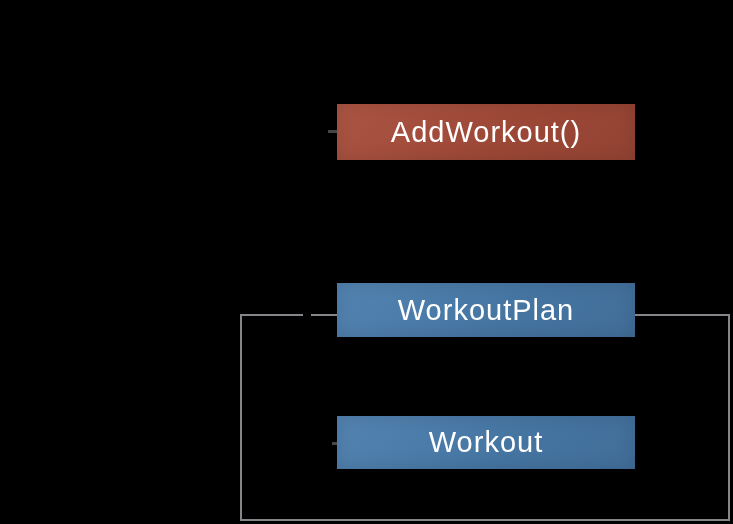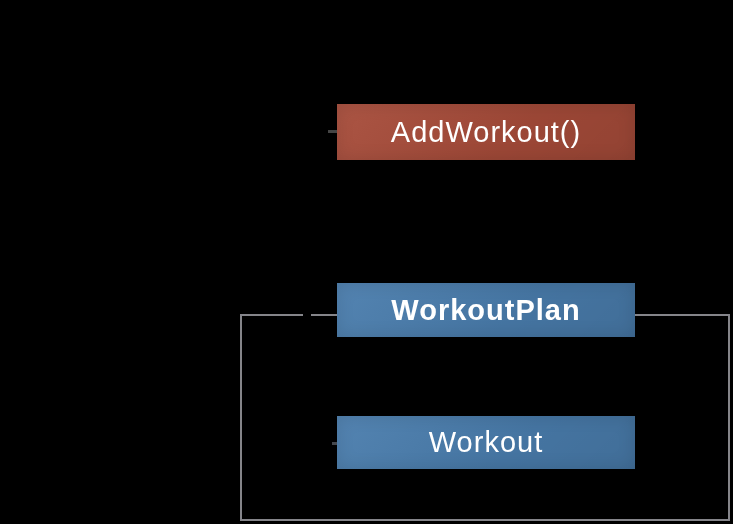--- a/index.html
+++ b/index.html
@@ -45,21 +45,21 @@
     justify-content: center;
     color: #ffffff;
     font-size: 29px;
     font-weight: 400;
     letter-spacing: 1px;
     background-image: linear-gradient(135deg, rgba(255,255,255,0.05) 0%, rgba(0,0,0,0.07) 60%, rgba(0,0,0,0.12) 100%);
     box-shadow: inset 0 0 18px rgba(0,0,0,0.12);
   }
   .node-red  { background-color: #a74c3a; top: 104px; height: 56px; }
   .node-blue { background-color: #4a7dad; }
-  .node-plan    { top: 283px; height: 54px; font-weight: bold; }
+  .node-plan    { top: 283px; height: 54px; }
   .node-workout { top: 416px; height: 53px; }
   .node-label { pointer-events: none; }
   
   .stub {
     position: absolute;
     height: 3px;
   }
   .stub-add     { left: 328px; top: 130px; width: 9px; background: #454545; }
   .stub-workout { left: 332px; top: 442px; width: 5px; background: #44474d; }
 </style>

